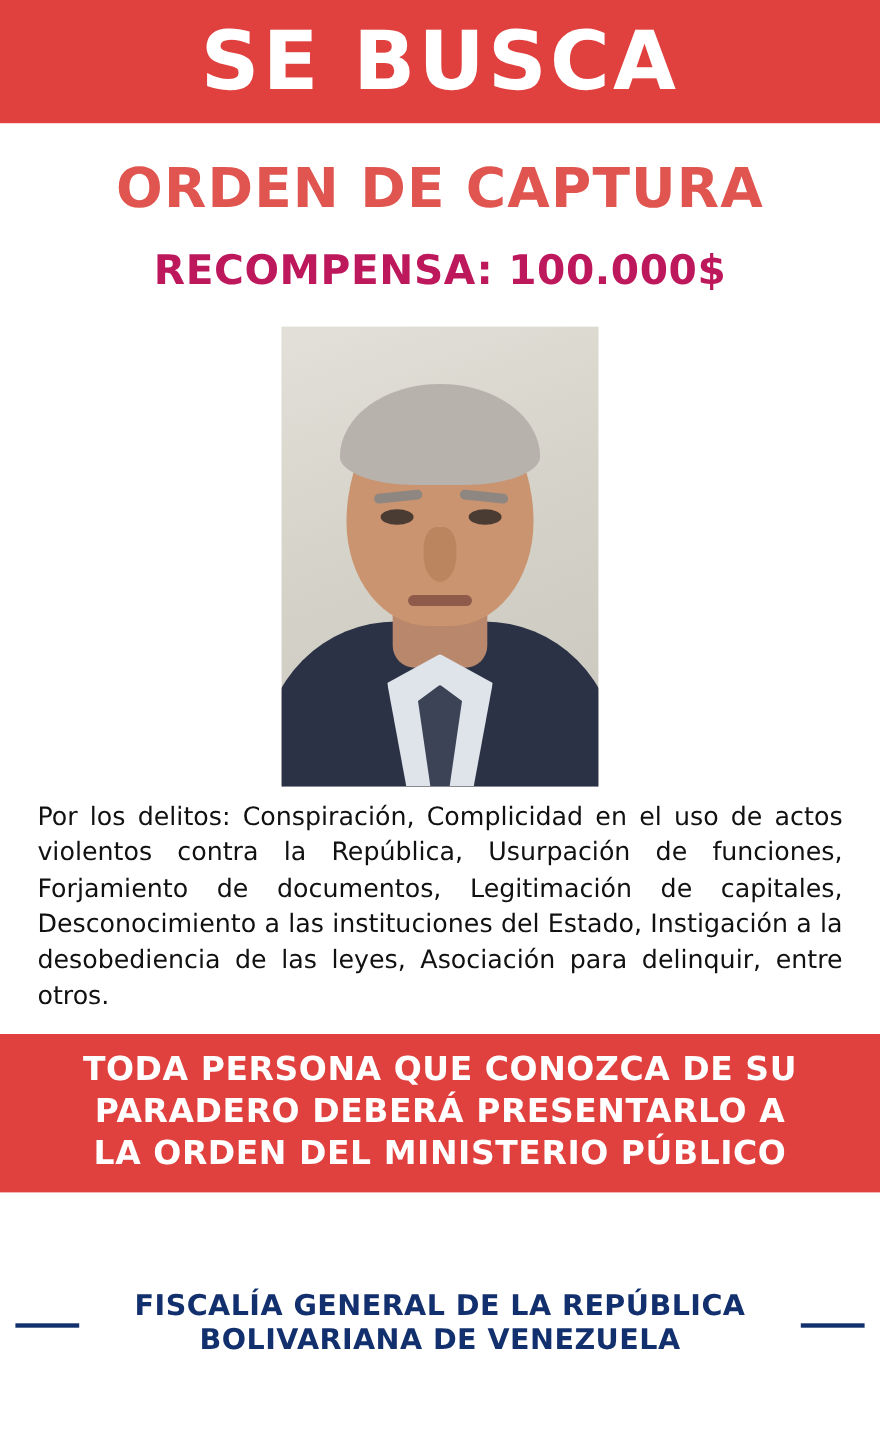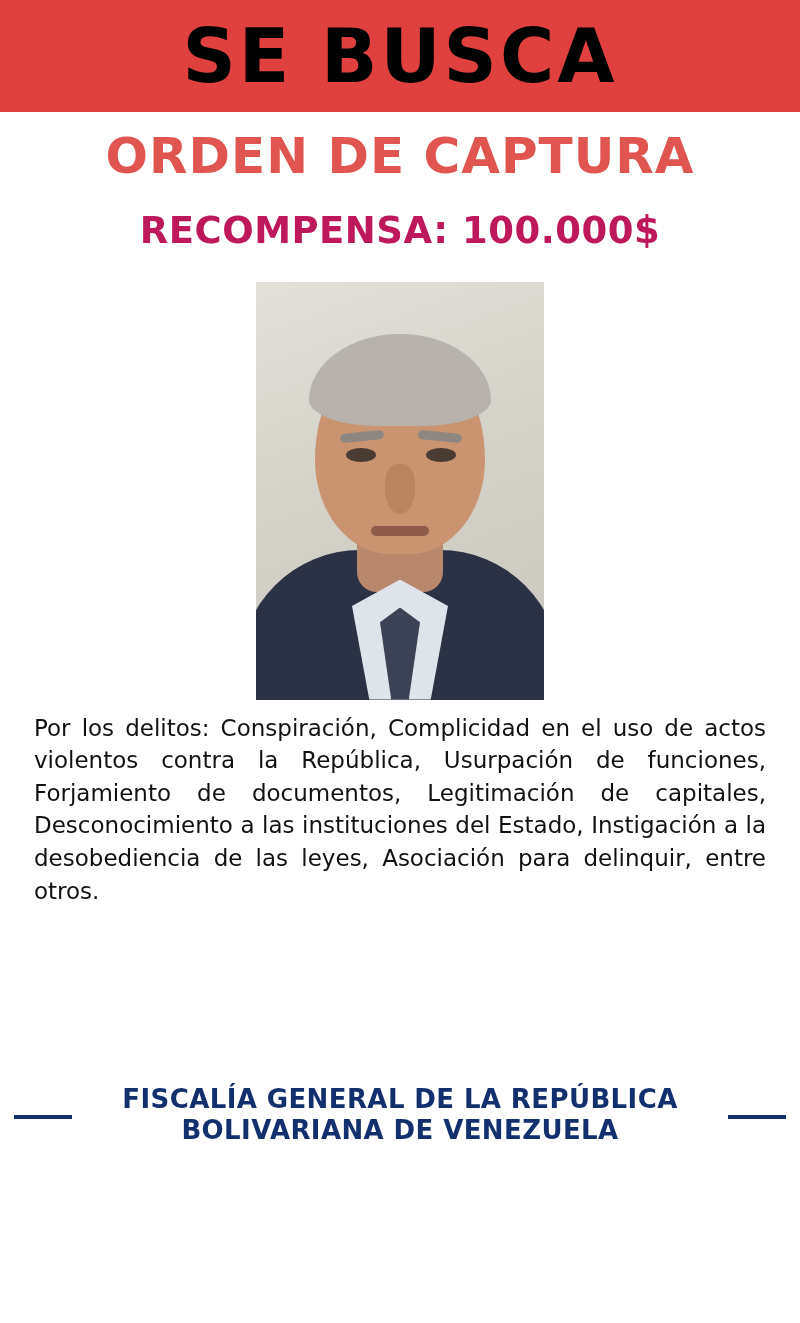--- a/index.html
+++ b/index.html
@@ -25,32 +25,32 @@
   
   .banner-top {
     background: #e0413f;
     height: 112px;
     display: flex;
     align-items: center;
     justify-content: center;
     flex: none;
   }
   .banner-top .title {
-    color: #000000;
+    color: #ffffff;
     font-size: 74px;
     font-weight: bold;
     letter-spacing: 3px;
     line-height: 1;
     font-family: "DejaVu Sans", sans-serif;
   }
 
   
   .headline-block {
     text-align: center;
-    padding-top: 18px;
+    padding-top: 33px;
     flex: none;
   }
   .headline {
     color: #e0554f;
     font-size: 50px;
     font-weight: bold;
     letter-spacing: 1px;
     line-height: 1.05;
     font-family: "DejaVu Sans", sans-serif;
   }
@@ -282,20 +282,25 @@
       <div class="ph-nose"></div>
       <div class="ph-mouth"></div>
       <div class="ph-shirt"></div>
       <div class="ph-tie"></div>
     </div>
   </div>
 
 
   <div class="charges">Por los delitos: Conspiración, Complicidad en el uso de actos violentos contra la República, Usurpación de funciones, Forjamiento de documentos, Legitimación de capitales, Desconocimiento a las instituciones del Estado, Instigación a la desobediencia de las leyes, Asociación para delinquir, entre otros.</div>
 
+  <div class="banner-bottom">
+    <div class="line">TODA PERSONA QUE CONOZCA DE SU</div>
+    <div class="line">PARADERO DEBERÁ PRESENTARLO A</div>
+    <div class="line">LA ORDEN DEL MINISTERIO PÚBLICO</div>
+  </div>
 
   <div class="footer">
     <div class="footer-rules">
       <div class="rule"></div>
       <div class="rule"></div>
     </div>
     <div class="footer-text">
       <div>FISCALÍA GENERAL DE LA REPÚBLICA</div>
       <div>BOLIVARIANA DE VENEZUELA</div>
     </div>

